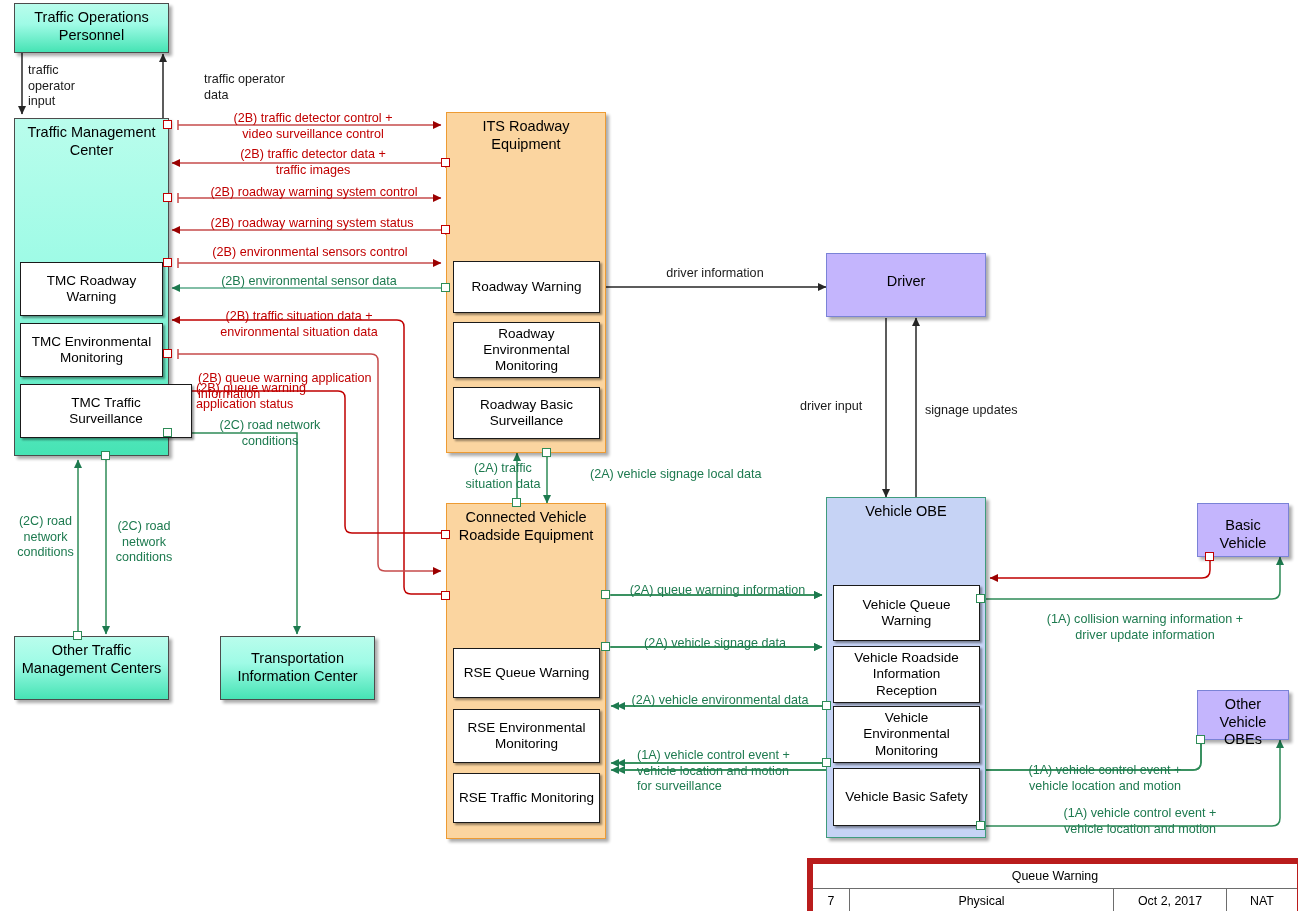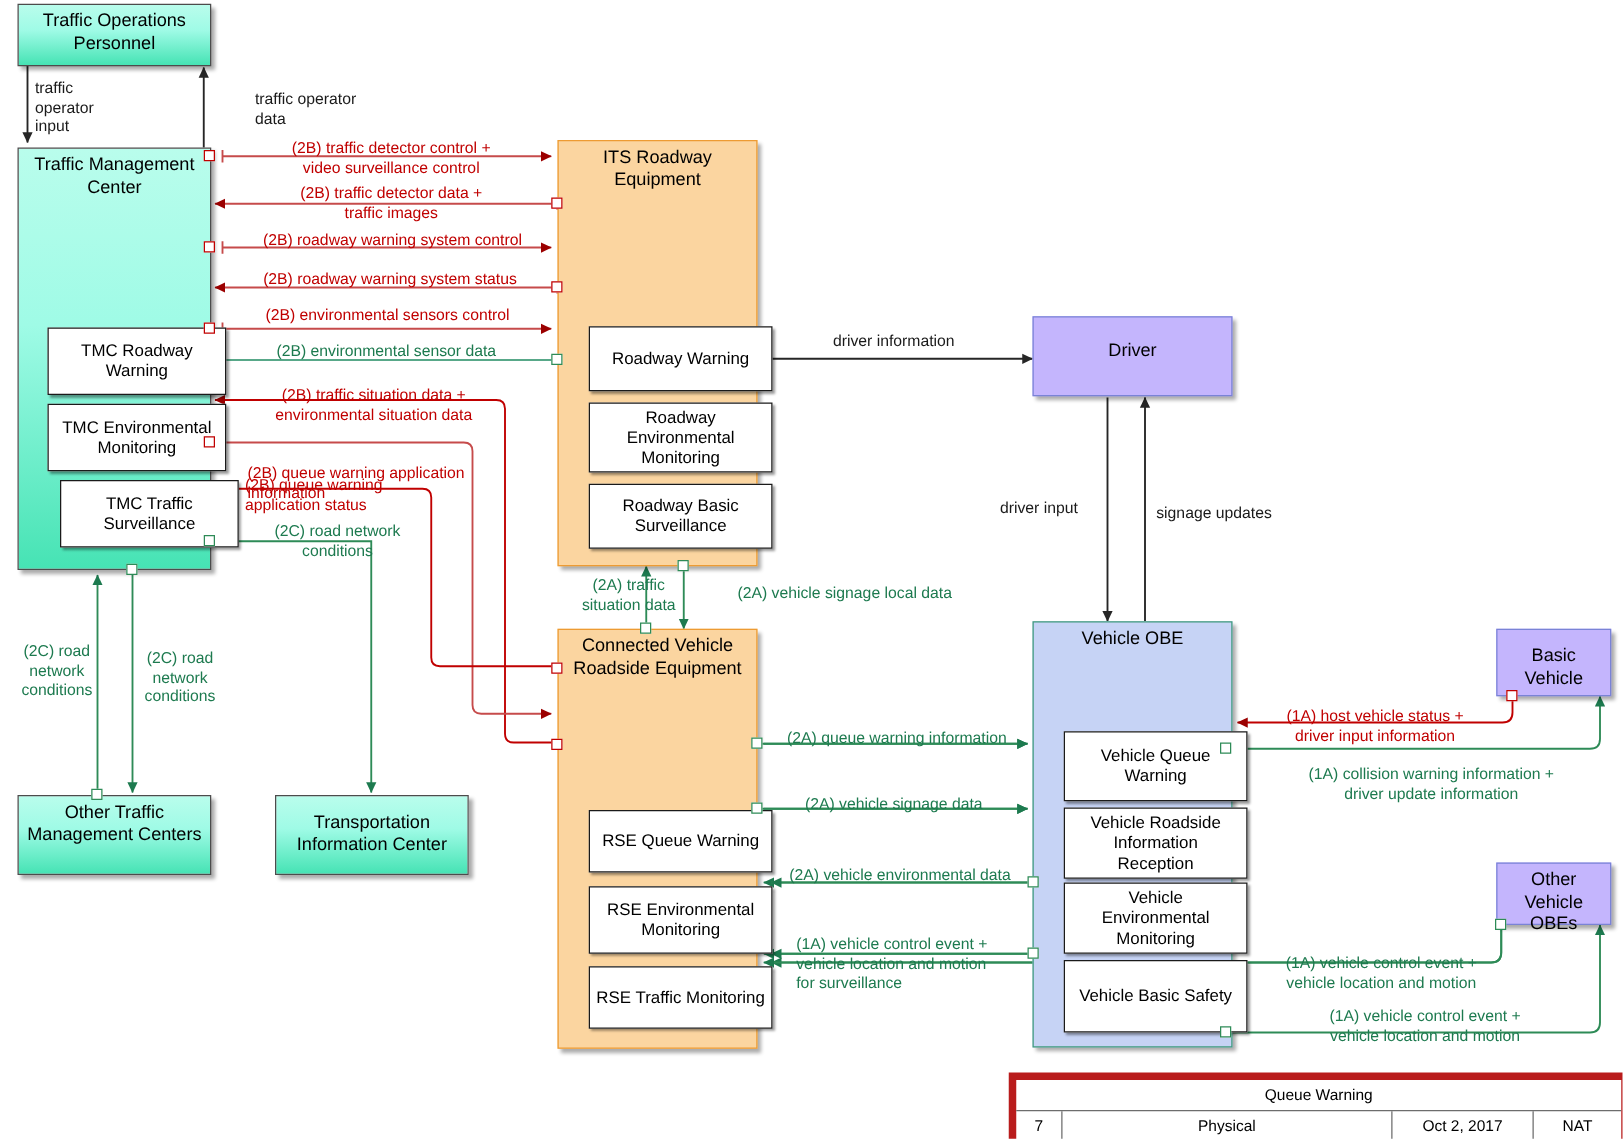--- a/index.html
+++ b/index.html
@@ -39,21 +39,21 @@
     border:1px solid #3f9b7d;
   }
 
   
   .sub{
     position:absolute;box-sizing:border-box;
     background:#ffffff;border:1.5px solid #1a1a1a;
     display:flex;align-items:center;justify-content:center;text-align:center;
     font-size:13.5px;line-height:1.2;color:#000;
     box-shadow:2px 2px 2px rgba(0,0,0,0.40);
-    z-index:7;padding:1px 4px;margin-left:18px;
+    z-index:7;padding:1px 4px;
   }
 
   
   .lbl{
     position:absolute;font-size:12.6px;line-height:1.25;color:#000;
     white-space:pre;z-index:9;
   }
   .lbl.red{color:#c00000;}
   .lbl.green{color:#1d7a4f;}
   .lbl.black{color:#1a1a1a;}
@@ -168,21 +168,21 @@
 Center</div>
   </div>
   <div class="sub" style="left:20px;top:262px;width:143px;height:54px;">
     <span style="white-space:pre-line;">TMC Roadway
 Warning</span>
   </div>
   <div class="sub" style="left:20px;top:323px;width:143px;height:54px;">
     <span style="white-space:pre-line;">TMC Environmental
 Monitoring</span>
   </div>
-  <div class="sub" style="left:30px;top:384px;width:143px;height:54px;">
+  <div class="sub" style="left:20px;top:384px;width:172px;height:54px;">
     <span style="white-space:pre-line;">TMC Traffic
 Surveillance</span>
   </div>
 
   <div class="node teal" style="left:14px;top:636px;width:155px;height:64px;">
     <div class="ttl" style="white-space:pre-line;">Other Traffic
 Management Centers</div>
   </div>
 
   <div class="node teal" style="left:220px;top:636px;width:155px;height:64px;">
@@ -322,22 +322,20 @@
   <div class="lbl black" style="left:800px;top:399px;width:80px;">driver input</div>
   <div class="lbl black" style="left:925px;top:403px;width:94px;">signage updates</div>
 
   <div class="lbl green c" style="left:615px;top:583px;width:205px;">(2A) queue warning information</div>
   <div class="lbl green c" style="left:625px;top:636px;width:180px;">(2A) vehicle signage data</div>
   <div class="lbl green c" style="left:615px;top:693px;width:210px;">(2A) vehicle environmental data</div>
   <div class="lbl green" style="left:637px;top:748px;width:200px;">(1A) vehicle control event +
 vehicle location and motion
 for surveillance</div>
 
-  <div class="lbl red c" style="left:1000px;top:566px;width:200px;">(1A) host vehicle status +
-driver input information</div>
   <div class="lbl green c" style="left:1000px;top:612px;width:290px;">(1A) collision warning information +
 driver update information</div>
   <div class="lbl green c" style="left:1010px;top:763px;width:190px;">(1A) vehicle control event +
 vehicle location and motion</div>
   <div class="lbl green c" style="left:1040px;top:806px;width:200px;">(1A) vehicle control event +
 vehicle location and motion</div>
 
   <div id="titleblock">
     <div id="tb-top">Queue Warning</div>
     <div id="tb-bot">

